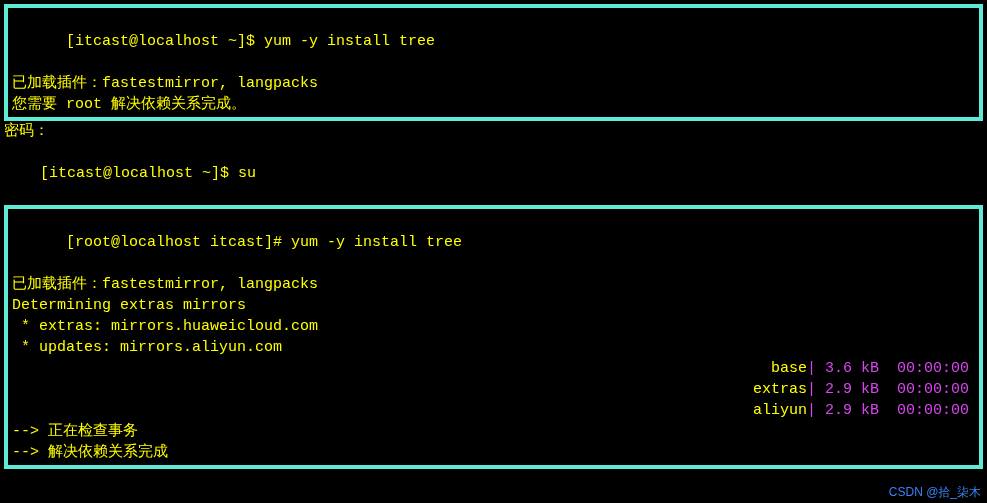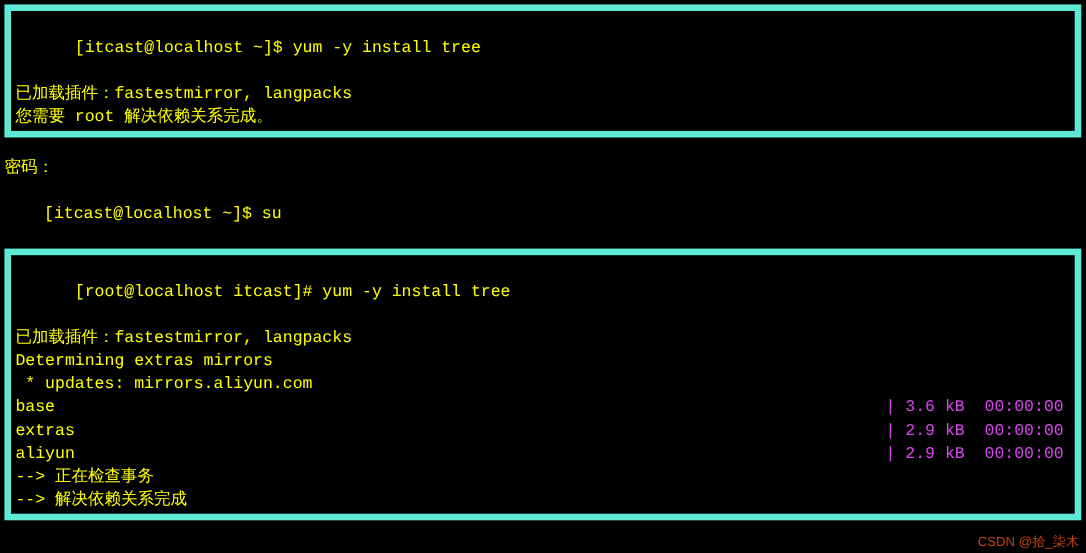--- a/index.html
+++ b/index.html
@@ -11,42 +11,42 @@
       color: #fff;
       width: 987px;
       height: 503px;
       overflow: hidden;
     }
     .terminal {
       padding: 4px 4px 0 4px;
       line-height: 1.4;
     }
     .box-red {
-      border: 6px solid #5eead4;
+      border: 4px solid #5eead4;
       padding: 2px 4px;
-      margin-bottom: 17px;
+      margin-bottom: 0;
     }
     .yellow { color: #ffff00; }
     .teal { color: #d946ef; }
     .line {
       white-space: pre;
     }
     .row {
       display: flex;
-      justify-content: space-between;
+      justify-content: flex-end;
       white-space: pre;
     }
     .row .left { flex: 0 0 auto; }
     .row .right { flex: 0 0 auto; padding-right: 6px; }
     .watermark {
       position: absolute;
       right: 6px;
       bottom: 2px;
       font-size: 12px;
-      color: #c2410c;
+      color: #3b82f6;
       font-family: sans-serif;
     }
   </style>
 </head>
 <body>
 
 <div class="terminal">
 
   <div class="box-red">
     <div class="line">
@@ -60,20 +60,21 @@
   <div class="line">
     <span class="yellow">[itcast@localhost ~]$ </span><span class="yellow">su</span>
   </div>
 
   <div class="box-red">
     <div class="line">
       <span class="yellow">[root@localhost itcast]# </span><span class="yellow">yum -y install tree</span>
     </div>
     <div class="line yellow">已加载插件：fastestmirror, langpacks</div>
     <div class="line yellow">Determining extras mirrors</div>
+    <div class="line yellow"> * extras: mirrors.huaweicloud.com</div>
     <div class="line yellow"> * updates: mirrors.aliyun.com</div>
 
     <div class="row">
       <span class="yellow left">base</span>
       <span class="teal right">| 3.6 kB  00:00:00</span>
     </div>
     <div class="row">
       <span class="yellow left">extras</span>
       <span class="teal right">| 2.9 kB  00:00:00</span>
     </div>

